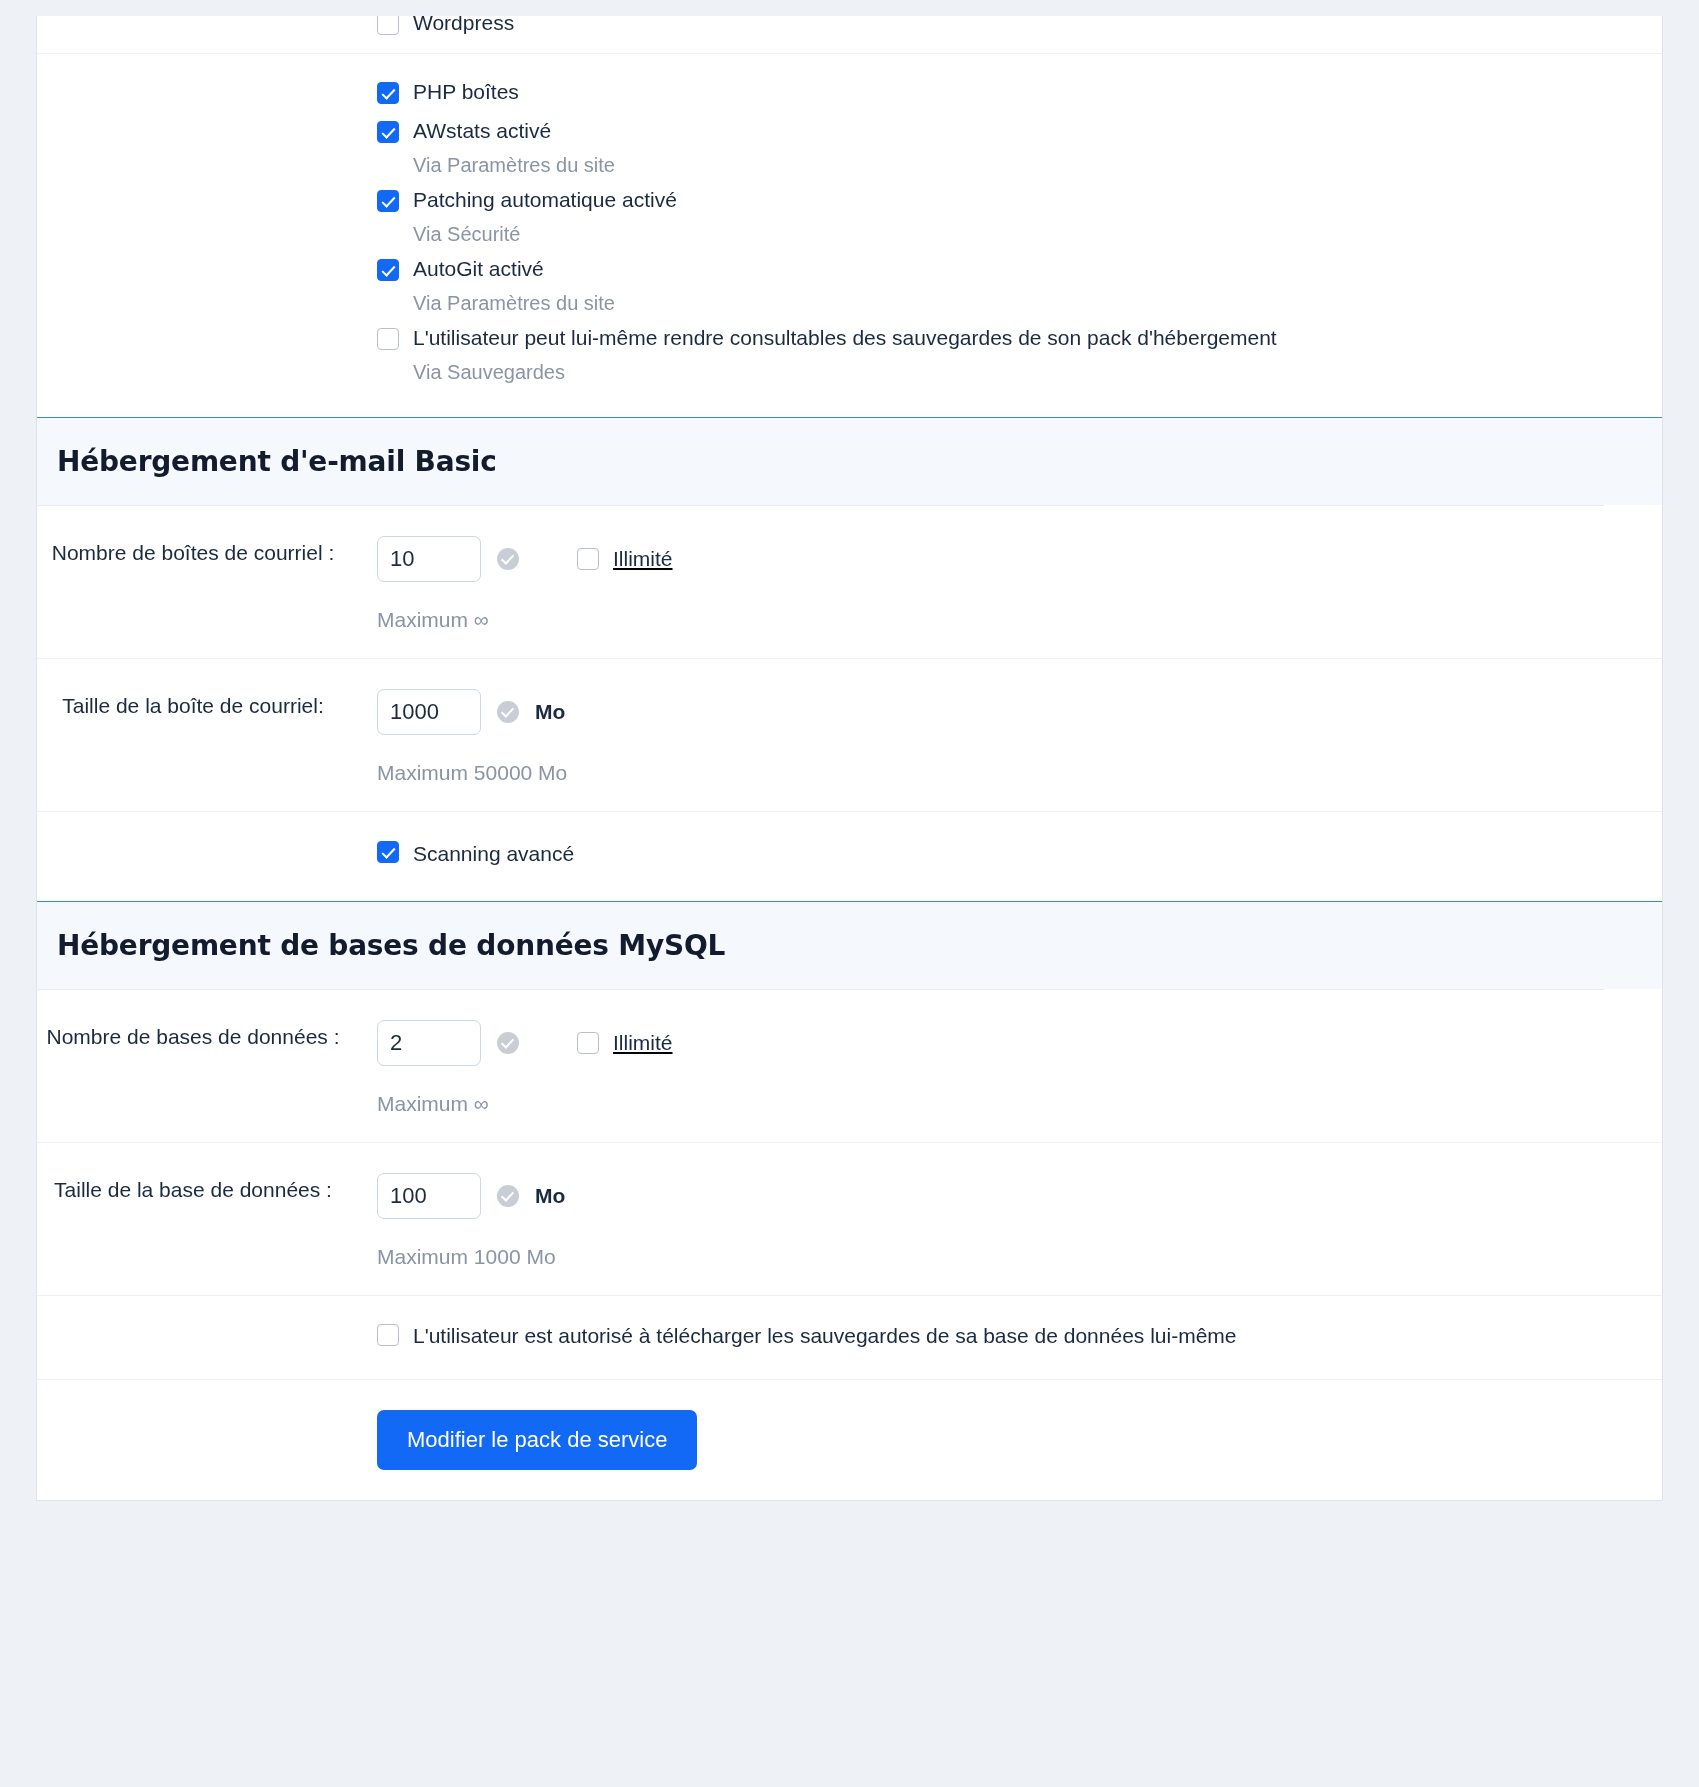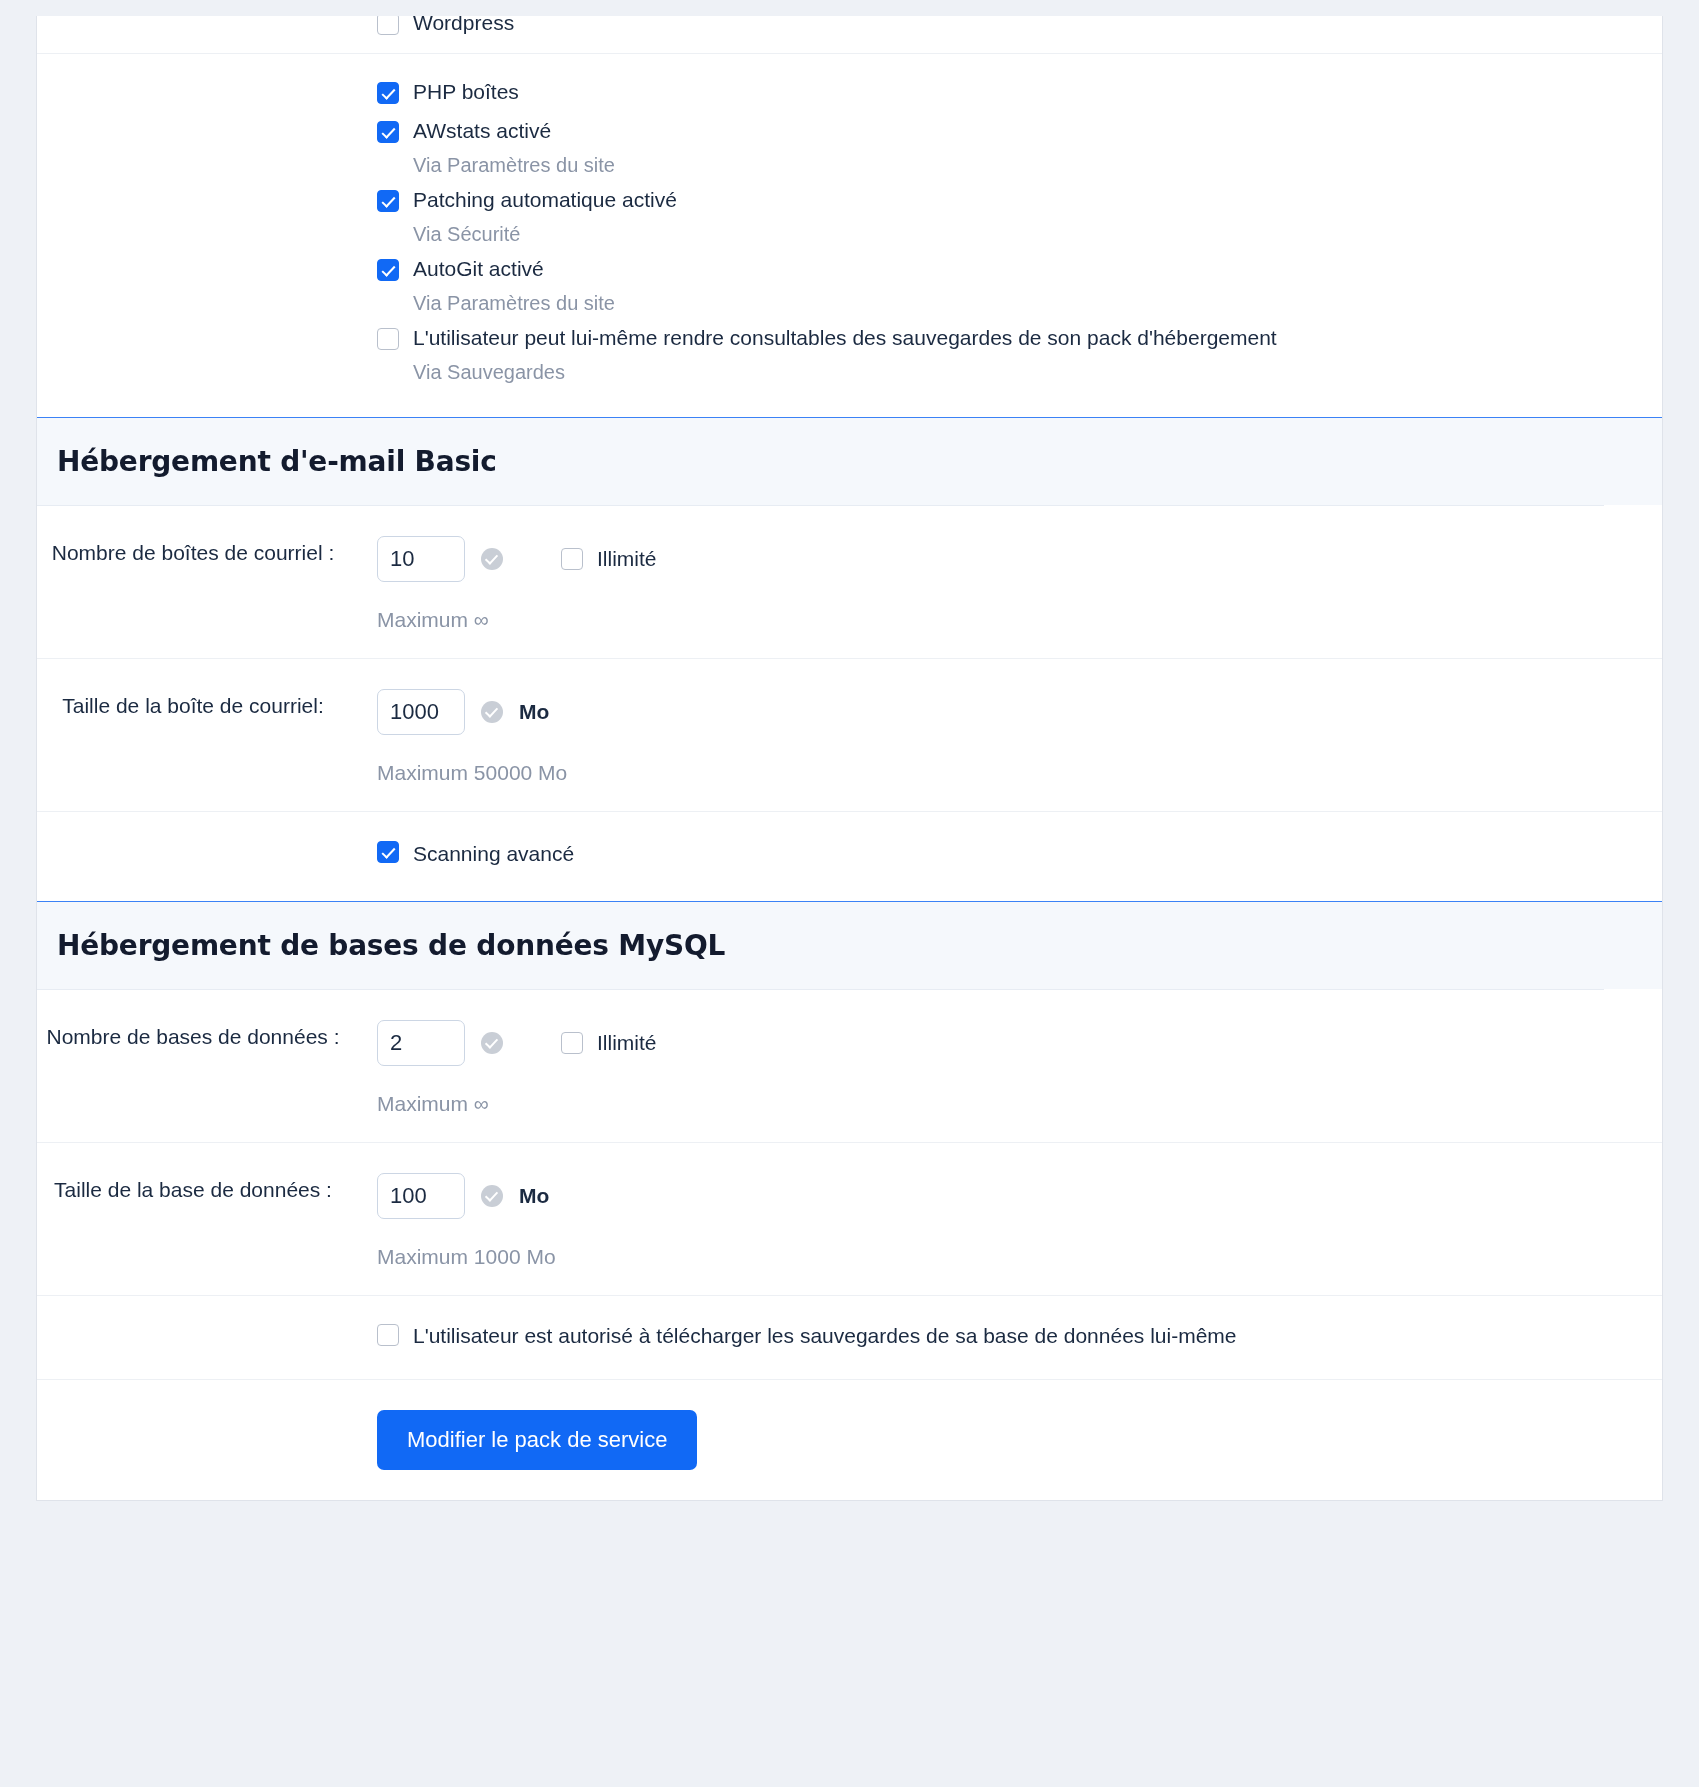--- a/index.html
+++ b/index.html
@@ -115,21 +115,21 @@
     position:absolute;
     right:0;
     bottom:-1px;
     width:58px;
     height:1px;
     background:#ffffff;
   }
 
   
   .inp{
-    width:88px;
+    width:104px;
     height:46px;
     border:1px solid #ccd6e4;
     border-radius:7px;
     background:#fff;
     font-size:22px;
     color:#1b2a41;
     padding:0 12px;
     box-sizing:border-box;
     font-family:"Liberation Sans","DejaVu Sans",sans-serif;
     outline:none;
@@ -159,20 +159,21 @@
   .unit{
     font-size:21px;
     font-weight:bold;
     color:#1b2a41;
   }
   .ill-wrap{
     display:flex;
     align-items:center;
     gap:14px;
     margin-left:42px;
+    text-decoration:underline;
   }
   .ill-wrap .cbx{margin-top:0;}
   .ill-label{
     font-size:21px;
     color:#1b2a41;
   }
   .maxnote{
     color:#8a94a6;
     font-size:21px;
     padding-top:26px;

